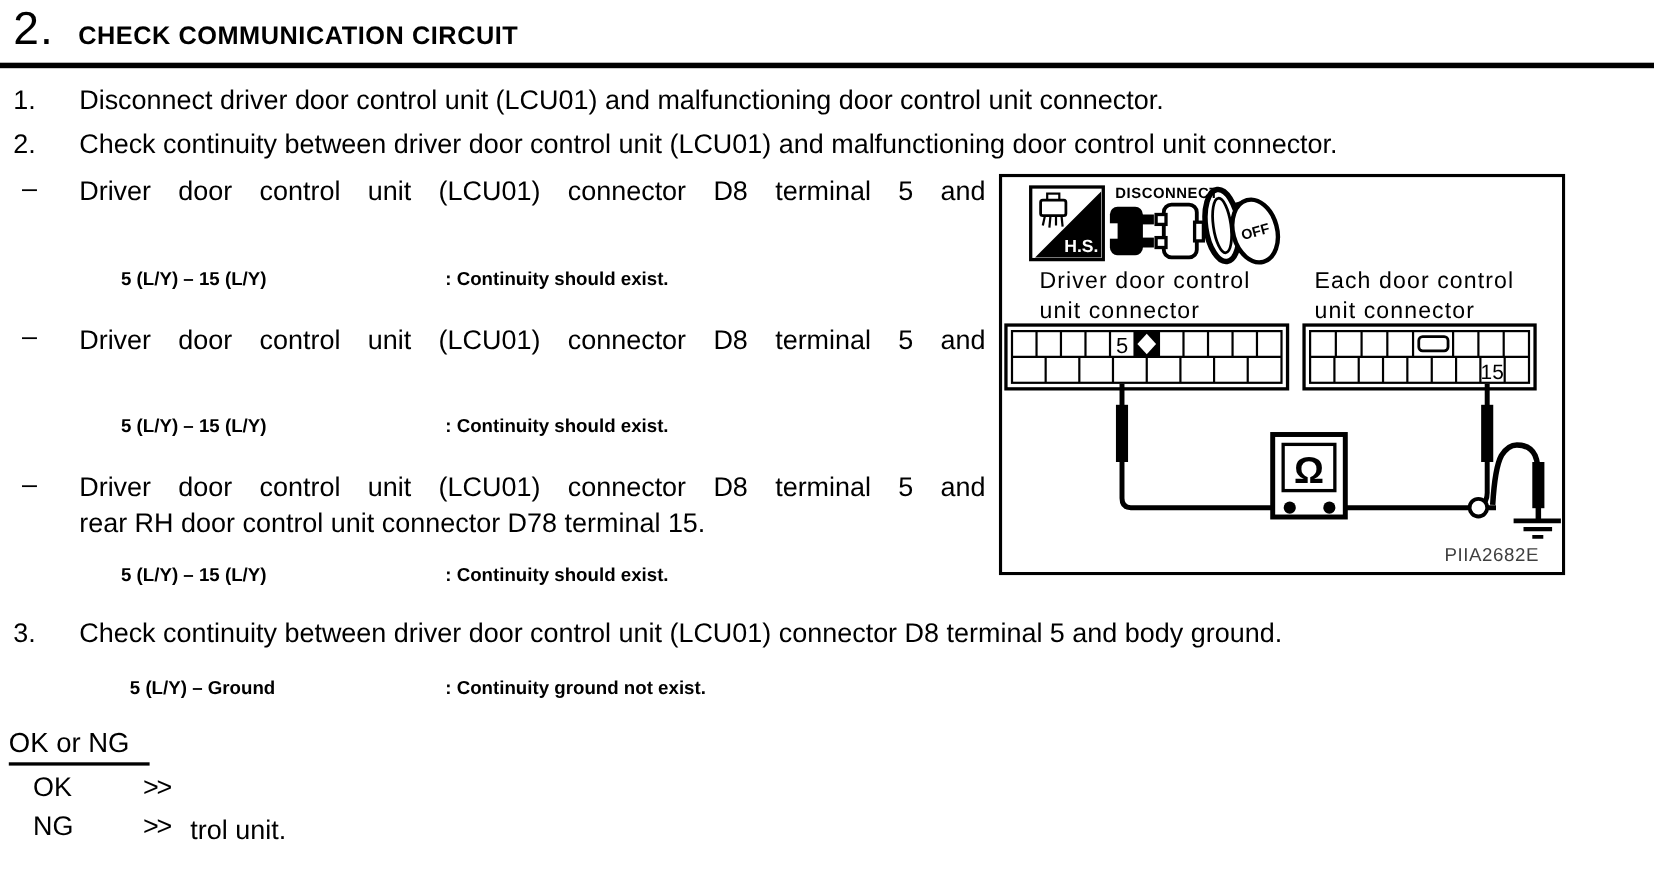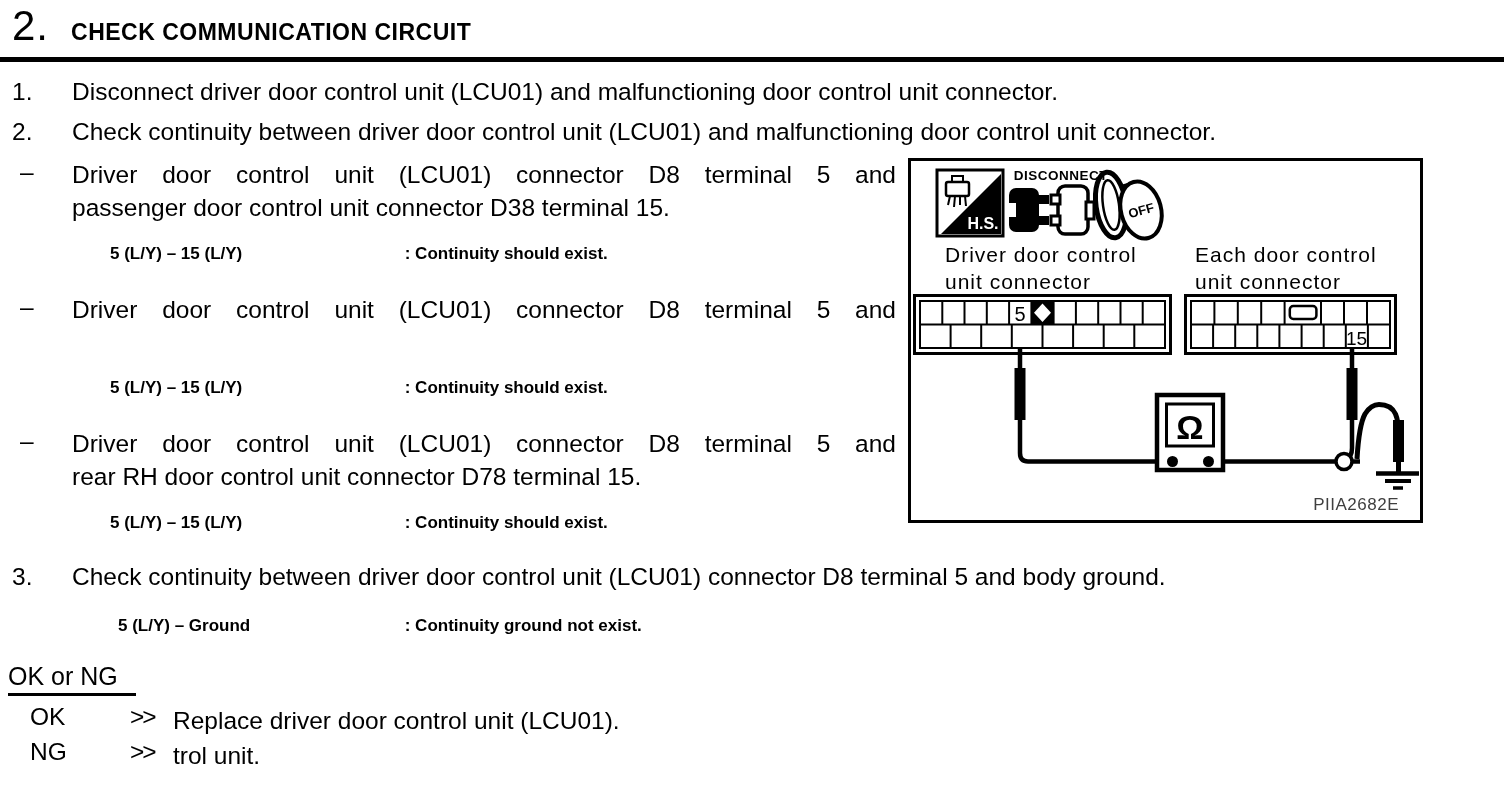--- a/index.html
+++ b/index.html
@@ -56,21 +56,20 @@
 
 <div class="abs step" style="left:12px;top:118px;">
   <span class="step-num">2.</span>
   <span>Check continuity between driver door control unit (LCU01) and malfunctioning door control unit connector.</span>
 </div>
 
 <div class="abs check" style="left:12px;top:158px;">
   <span class="check-marker">–</span>
   <div class="check-text">
     <div class="jline">Driver door control unit (LCU01) connector D8 terminal 5 and</div>
-    <div>passenger door control unit connector D38 terminal 15.</div>
   </div>
 </div>
 <div class="abs spec" style="left:110px;top:244px;">
   <span class="spec-left w290">5 (L/Y) – 15 (L/Y)</span>
   <span>: Continuity should exist.</span>
 </div>
 
 <div class="abs check" style="left:12px;top:293px;">
   <span class="check-marker">–</span>
   <div class="check-text">
@@ -102,23 +101,20 @@
   <span class="spec-left w282">5 (L/Y) – Ground</span>
   <span>: Continuity ground not exist.</span>
 </div>
 
 <div class="abs okng">OK or NG</div>
 
 <div class="abs res-row" style="left:0;top:703px;width:1221px;">
   <span class="res-indent"></span>
   <span class="res-label">OK</span>
   <span class="res-arrow">&gt;&gt;</span>
-  <div class="res-text">
-    <div>Replace driver door control unit (LCU01).</div>
-  </div>
 </div>
 
 <div class="abs res-row" style="left:0;top:738px;width:1504px;">
   <span class="res-indent"></span>
   <span class="res-label">NG</span>
   <span class="res-arrow">&gt;&gt;</span>
   <div class="res-text">
     <div>trol unit.</div>
   </div>
 </div>

